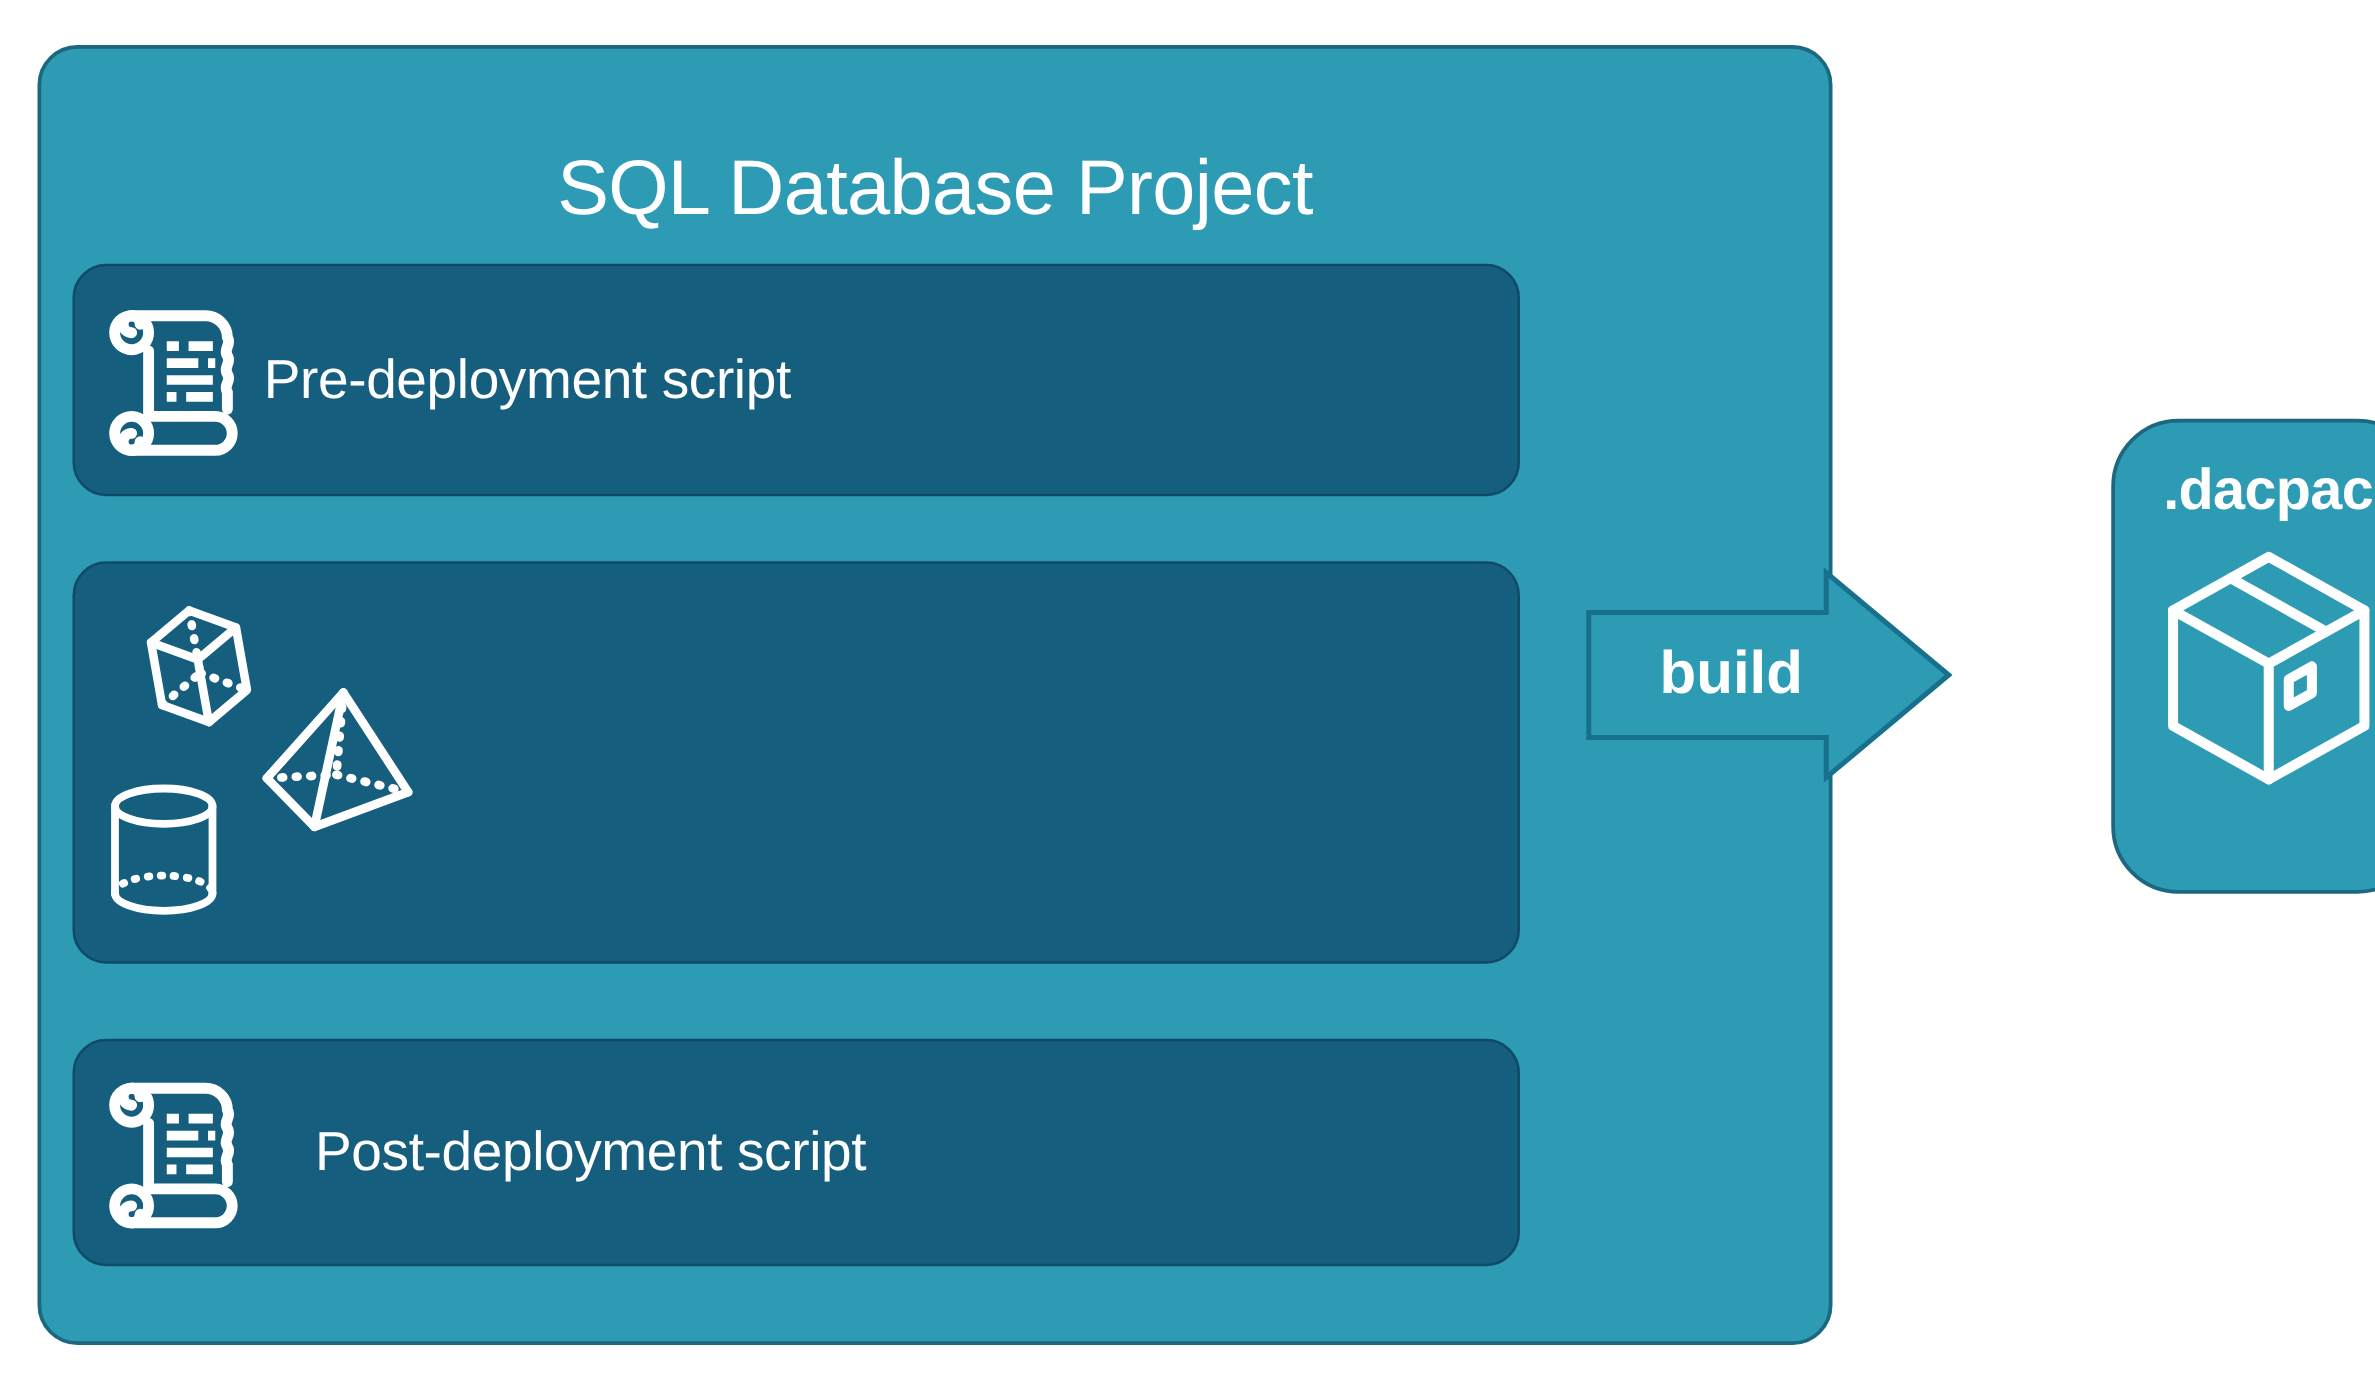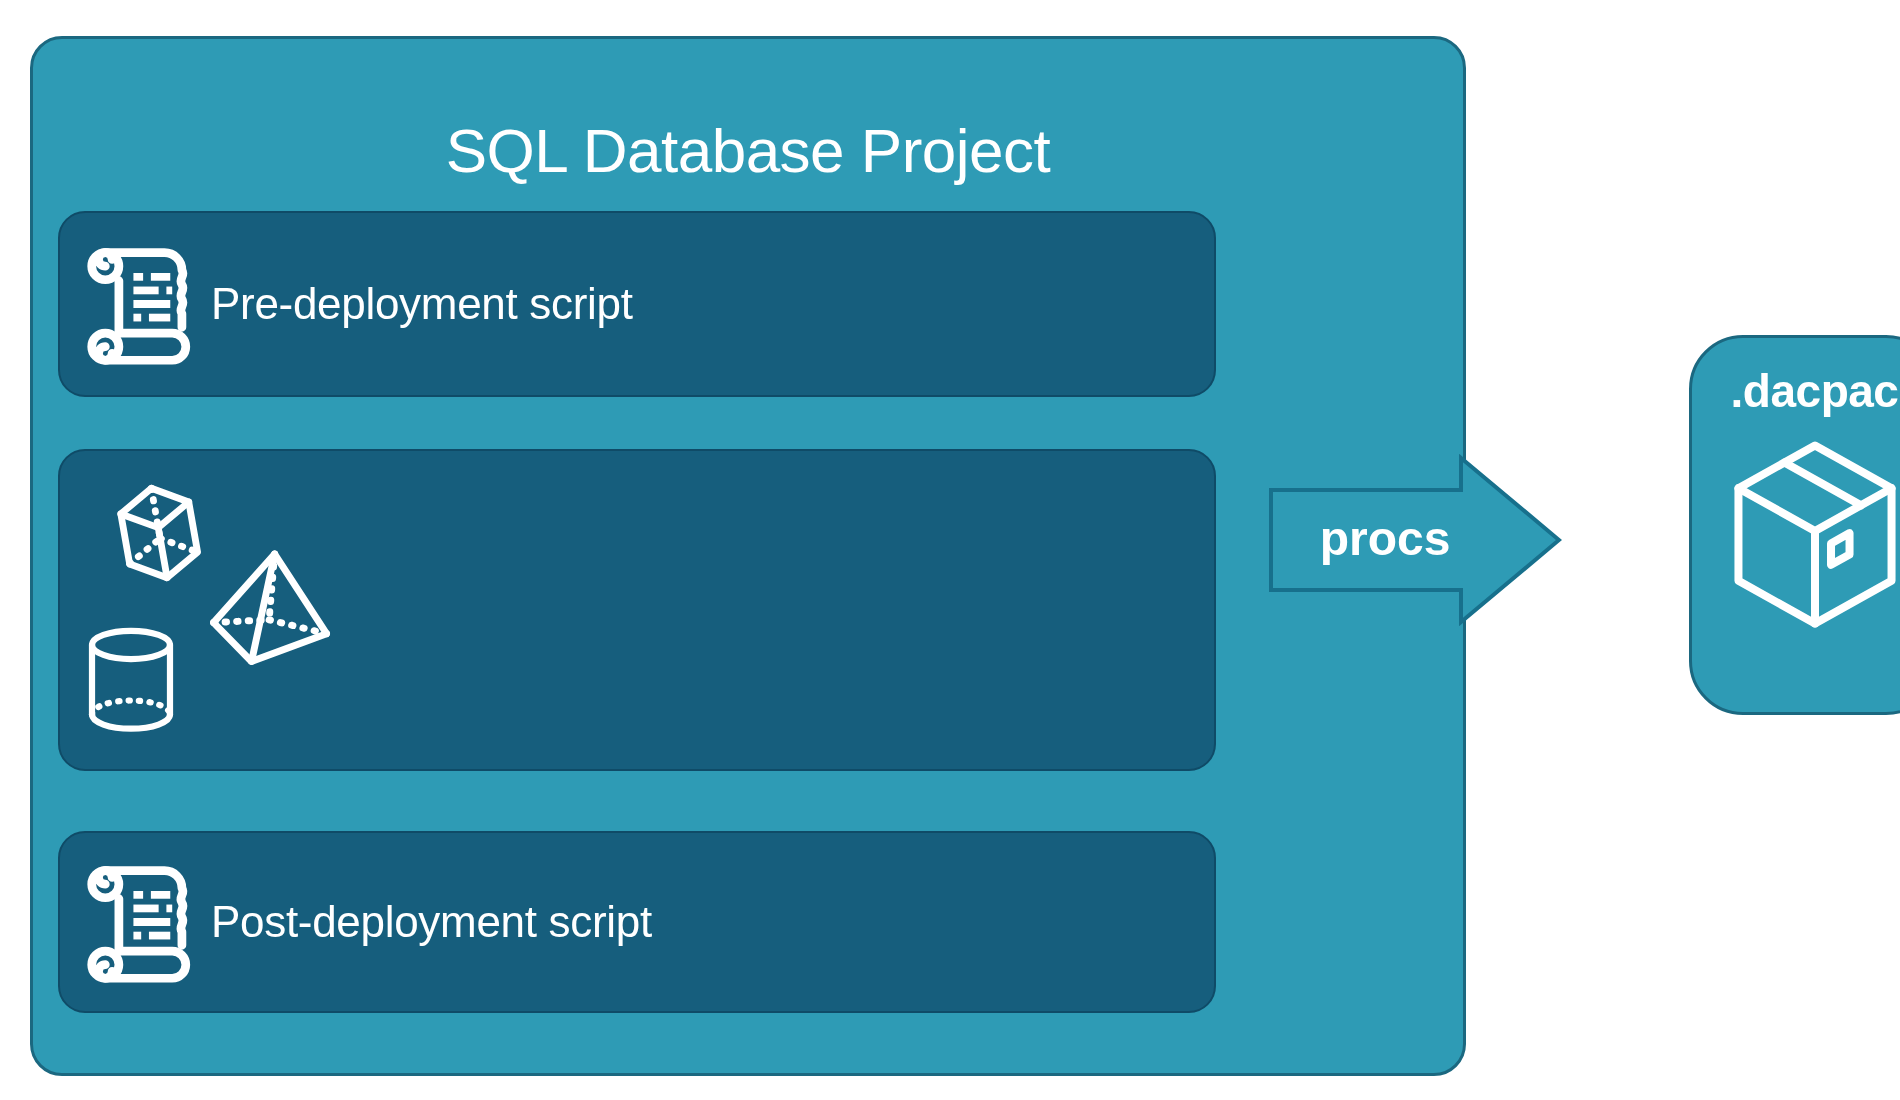--- a/index.html
+++ b/index.html
@@ -33,21 +33,21 @@
   
   .row{
     position:absolute;left:25px;width:1158px;
     background:var(--dark);
     border:2px solid var(--dark-border);
     border-radius:27px;
     display:flex;align-items:center;
   }
   .row-1{top:172px;height:186px;}
   .row-2{top:410px;height:322px;}
-  .row-3{top:792px;height:182px;}
+  .row-3{top:792px;height:182px;gap:41px;}
 
   .row-label{
     color:var(--white);font-size:44px;font-weight:400;letter-spacing:-0.3px;
   }
   .row-script .scroll-wrap{
     width:128px;height:128px;margin-left:23px;flex:0 0 auto;
   }
   .row-script .row-label{}
 
   .shapes{
@@ -185,21 +185,21 @@
         </svg>
       </span>
       <span class="row-label">Post-deployment script</span>
     </div>
   </section>
 
   <div class="arrow">
     <svg viewBox="0 0 294 172">
       <polygon points="3,36 193,36 193,4 291,86 193,168 193,136 3,136" fill="#2E9BB5" stroke="#17708C" stroke-width="4" stroke-linejoin="miter"></polygon>
     </svg>
-    <span class="arrow-label">procs</span>
+    <span class="arrow-label">build</span>
   </div>
 
   <section class="output-box">
     <div class="output-label">.dacpac</div>
     <span class="package-wrap">
       <svg viewBox="0 0 100 112" fill="none" stroke="#FFFFFF" stroke-width="4.5" stroke-linecap="round" stroke-linejoin="round">
         <path d="M50 6 L93 30 V82 L50 106 L7 82 V30 Z"></path>
         <path d="M7 30 L50 54 L93 30"></path>
         <path d="M50 54 V106"></path>
         <path d="M32.8 15.6 L75.8 39.6"></path>

